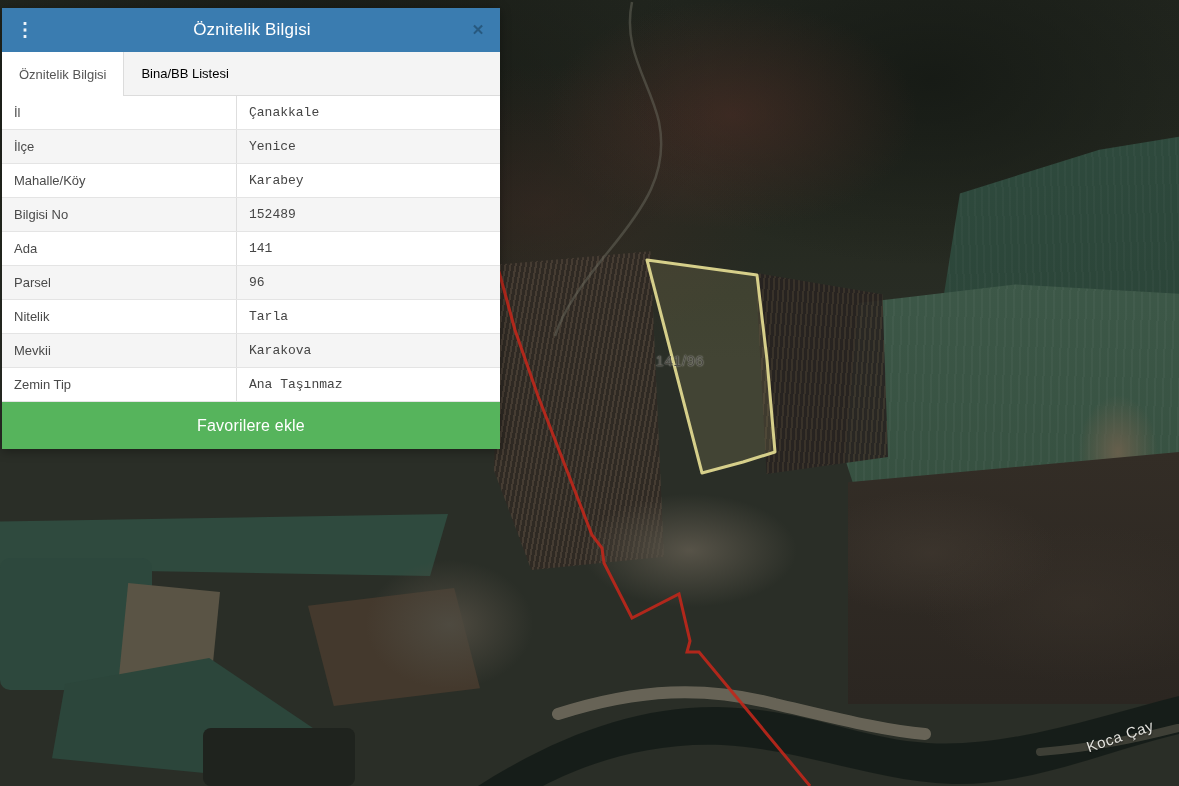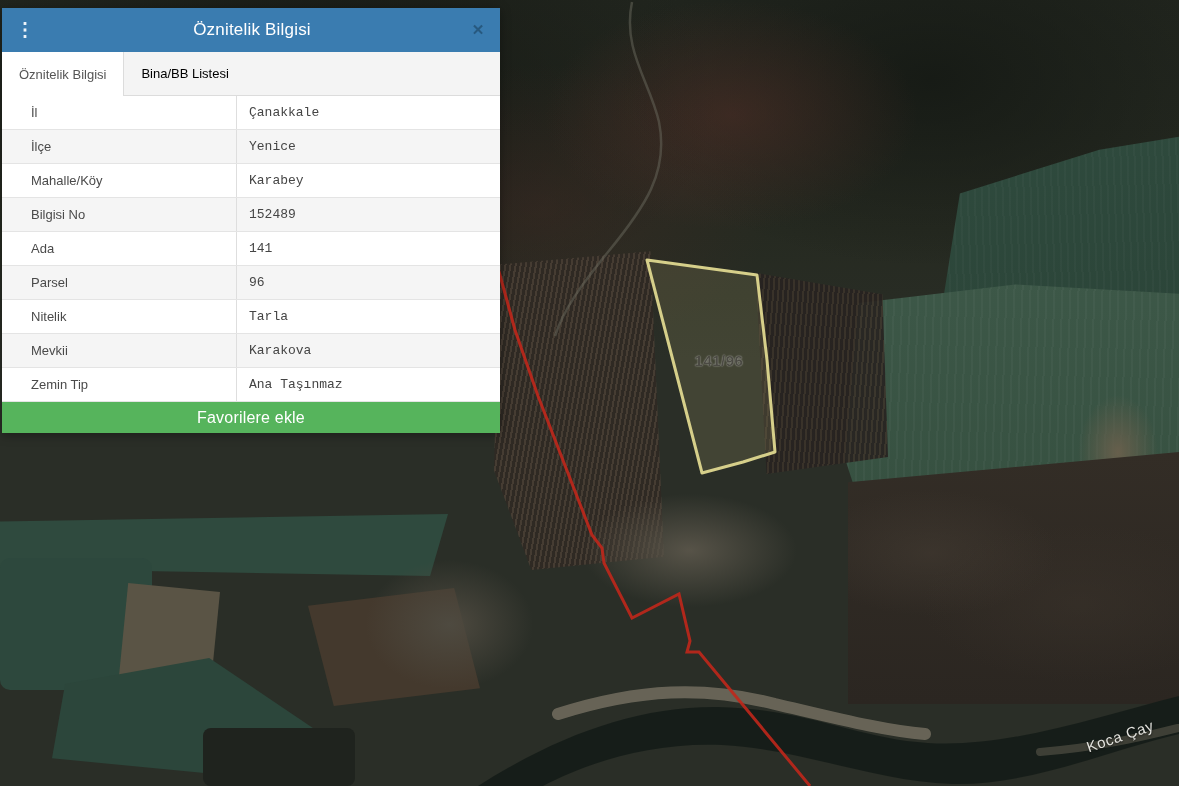--- a/index.html
+++ b/index.html
@@ -66,22 +66,22 @@
   .f4{left:52px;top:658px;width:262px;height:118px;
     clip-path:polygon(5% 22%,60% 0,100% 60%,70% 100%,0 85%);background:#2c463b;}
   .f5{left:308px;top:588px;width:172px;height:118px;
     clip-path:polygon(0 15%,85% 0,100% 85%,15% 100%);background:#44392d;}
   .f6{left:203px;top:728px;width:152px;height:58px;border-radius:8px;background:#1f231e;}
   .f7{left:342px;top:542px;width:215px;height:165px;
     background:radial-gradient(closest-side,#4e4a40,rgba(78,74,64,0) 78%);}
   #overlay{position:absolute;inset:0;z-index:2;pointer-events:none;}
   
   .parcel-label{
-    position:absolute;left:719px;top:360px;transform:translate(-50%,-50%);
-    z-index:3;font-size:15px;font-weight:bold;color:#4b4a43;letter-spacing:.5px;
+    position:absolute;left:680px;top:360px;transform:translate(-50%,-50%);
+    z-index:3;font-size:15px;font-weight:normal;color:#4b4a43;letter-spacing:.5px;
     text-shadow:0 0 2px rgba(255,255,255,.45),0 0 1px rgba(255,255,255,.35);
   }
   .river-label{
     position:absolute;left:1120px;top:736px;transform:translate(-50%,-50%) rotate(-19deg);
     z-index:3;font-size:15px;color:#e2e2dd;letter-spacing:.6px;
     text-shadow:0 1px 2px rgba(0,0,0,.65);white-space:nowrap;
   }
   
   #panel{
     position:absolute;left:2px;top:8px;width:498px;z-index:10;
@@ -94,24 +94,24 @@
   .close-btn{width:44px;text-align:center;font-size:15px;font-weight:bold;
     color:#27597f;cursor:pointer;line-height:44px;}
   .tabs{height:44px;background:#f4f4f4;display:flex;border-bottom:1px solid #dcdcdc;box-sizing:border-box;}
   .tab{display:flex;align-items:center;padding:0 17px;font-size:13px;cursor:pointer;}
   .tab.active{background:#fff;color:#555;border-right:1px solid #dcdcdc;margin-bottom:-1px;}
   .tab.inactive{color:#000000;}
   .attr-table{background:#fff;}
   .row{display:flex;height:34px;box-sizing:border-box;border-bottom:1px solid #e4e4e4;
     font-size:13px;color:#4a4a4a;}
   .row:nth-child(even){background:#f5f5f5;}
-  .cell-label{width:235px;box-sizing:border-box;padding-left:29px;display:flex;align-items:center;
+  .cell-label{width:235px;box-sizing:border-box;padding-left:12px;display:flex;align-items:center;
     border-right:1px solid #dedede;}
   .cell-value{flex:1;padding-left:12px;display:flex;align-items:center;color:#454545;font-family:Liberation Mono, monospace;}
-  .fav-btn{display:flex;align-items:center;justify-content:center;height:31px;width:100%;
+  .fav-btn{display:flex;align-items:center;justify-content:center;height:47px;width:100%;
     border:none;background:#56b45c;color:#fff;font-size:16px;cursor:pointer;
     font-family:"Liberation Sans",sans-serif;letter-spacing:.2px;}
 </style>
 </head>
 <body>
 
 <div id="map">
   <div class="layer forest-top"></div>
   <div class="layer green-ne"></div>
   <div class="layer green-e"></div>

